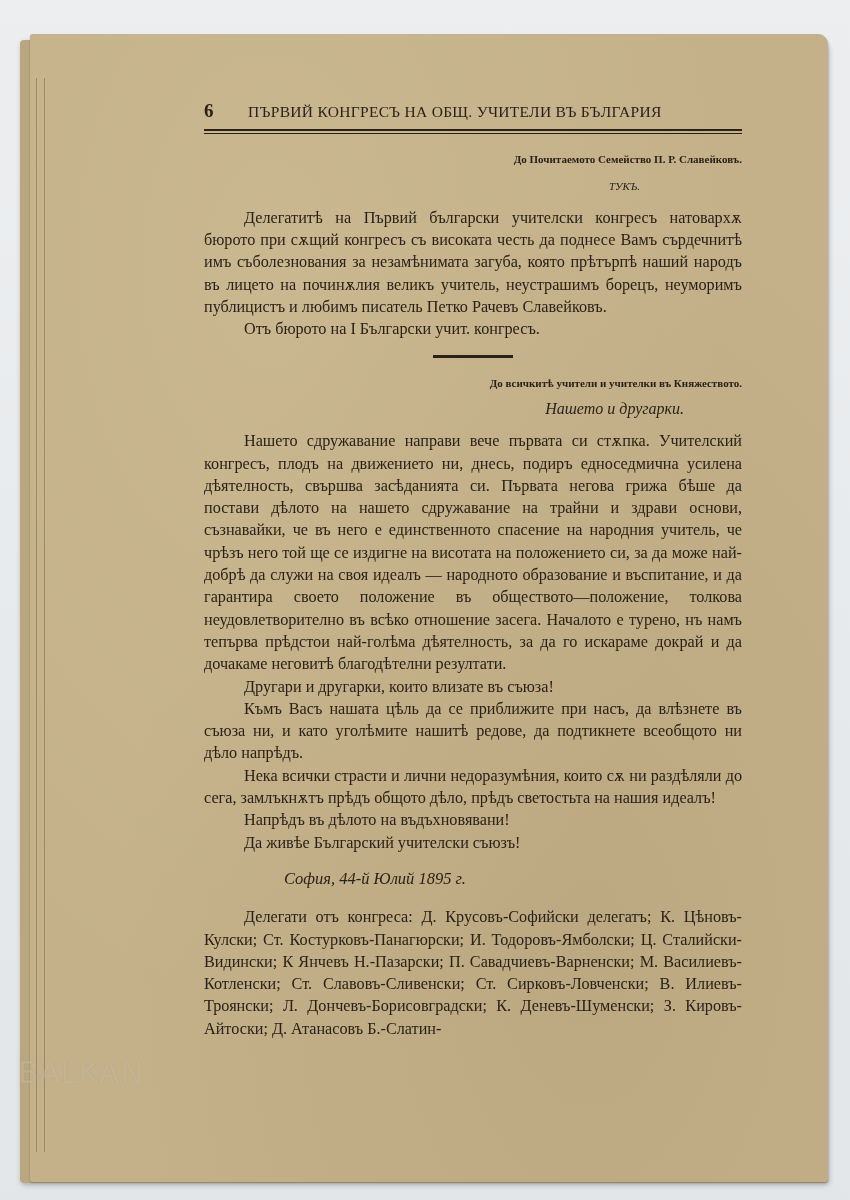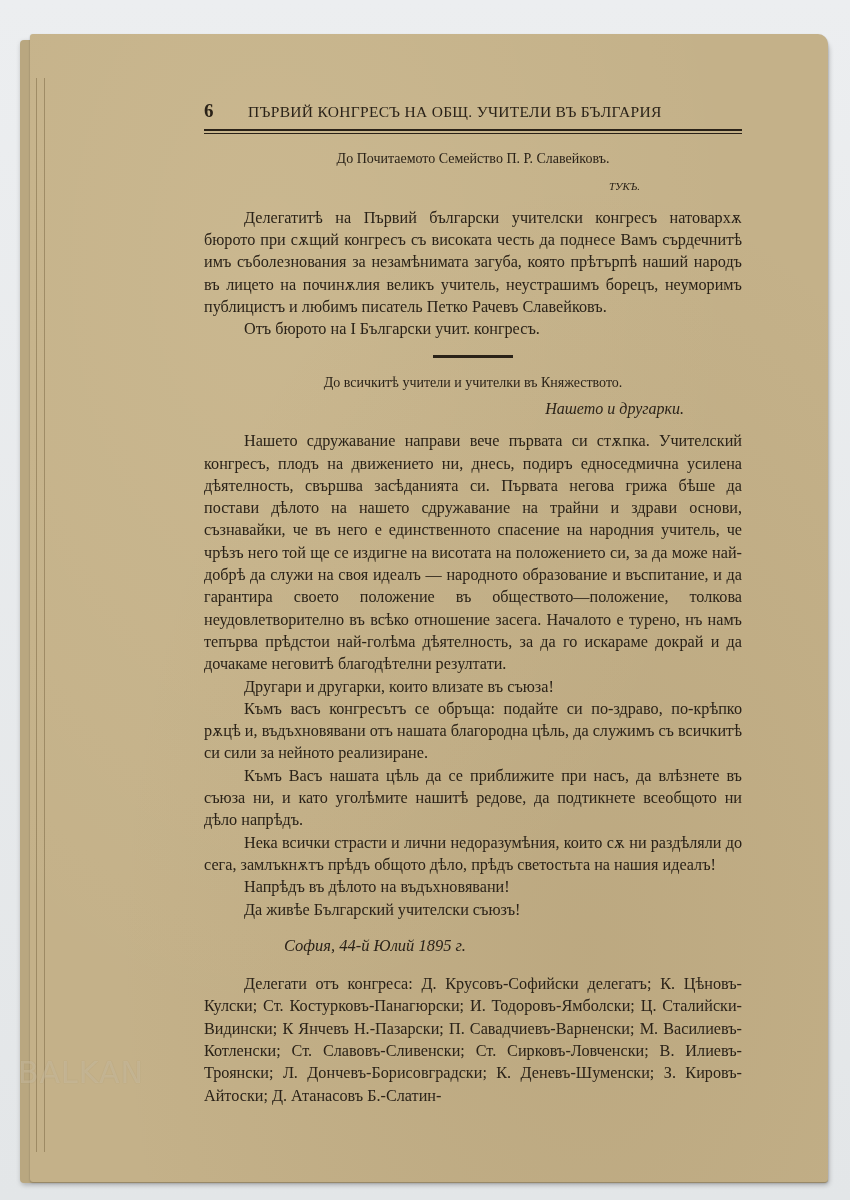--- a/index.html
+++ b/index.html
@@ -52,23 +52,23 @@
   .head-rule {
     border-top: 2px solid #2a2218;
     margin: 2px 0 0 0;
   }
   .head-rule2 {
     border-top: 1px solid #2a2218;
     margin: 2px 0 14px 0;
     width: 100%;
   }
   .heading {
-    font-weight: normal;
-    text-align: center;
-    font-size: 14px;
+    font-weight: bold;
+    text-align: right;
+    font-size: 11px;
     margin: 4px 0 0 0;
   }
   .salutation {
     font-style: italic;
     text-align: right;
     padding-right: 102px;
     font-size: 11px;
     margin: 4px 0 10px 0;
   }
   .salutation.small { padding-right: 58px; font-size: 16px; margin: 4px 0 10px 0; }
@@ -125,21 +125,20 @@
     <p>Отъ бюрото на I Български учит. конгресъ.</p>
   </section>
 
   <div class="sep"></div>
 
   <section>
     <div class="heading">До всичкитѣ учители и учителки въ Княжеството.</div>
     <div class="salutation small">Нашето и другарки.</div>
     <p>Нашето сдружавание направи вече първата си стѫпка. Учителский конгресъ, плодъ на движението ни, днесь, подиръ едноседмична усилена дѣятелность, свършва засѣданията си. Първата негова грижа бѣше да постави дѣлото на нашето сдружавание на трайни и здрави основи, съзнавайки, че въ него е единственното спасение на народния учитель, че чрѣзъ него той ще се издигне на висотата на положението си, за да може най-добрѣ да служи на своя идеалъ — народното образование и въспитание, и да гарантира своето положение въ обществото—положение, толкова неудовлетворително въ всѣко отношение засега. Началото е турено, нъ намъ тепърва прѣдстои най-голѣма дѣятелность, за да го искараме докрай и да дочакаме неговитѣ благодѣтелни резултати.</p>
     <p>Другари и другарки, които влизате въ съюза!</p>
-    <p>Къмъ васъ конгресътъ се обръща: подайте си по-здраво, по-крѣпко рѫцѣ и, въдъхновявани отъ нашата благородна цѣль, да служимъ съ всичкитѣ си сили за нейното реализиране.</p>
     <p>Къмъ Васъ нашата цѣль да се приближите при насъ, да влѣзнете въ съюза ни, и като уголѣмите нашитѣ редове, да подтикнете всеобщото ни дѣло напрѣдъ.</p>
     <p>Нека всички страсти и лични недоразумѣния, които сѫ ни раздѣляли до сега, замлъкнѫтъ прѣдъ общото дѣло, прѣдъ светостьта на нашия идеалъ!</p>
     <p>Напрѣдъ въ дѣлото на въдъхновявани!</p>
     <p>Да живѣе Българский учителски съюзъ!</p>
     <div class="dateline">София, 44-й Юлий 1895 г.</div>
   </section>
 
   <p>Делегати отъ конгреса: Д. Крусовъ-Софийски делегатъ; К. Цѣновъ-Кулски; Ст. Костурковъ-Панагюрски; И. Тодоровъ-Ямболски; Ц. Сталийски-Видински; К Янчевъ Н.-Пазарски; П. Савадчиевъ-Варненски; М. Василиевъ-Котленски; Ст. Славовъ-Сливенски; Ст. Сирковъ-Ловченски; В. Илиевъ-Троянски; Л. Дончевъ-Борисовградски; К. Деневъ-Шуменски; З. Кировъ-Айтоски; Д. Атанасовъ Б.-Слатин-</p>
 </div>
 

